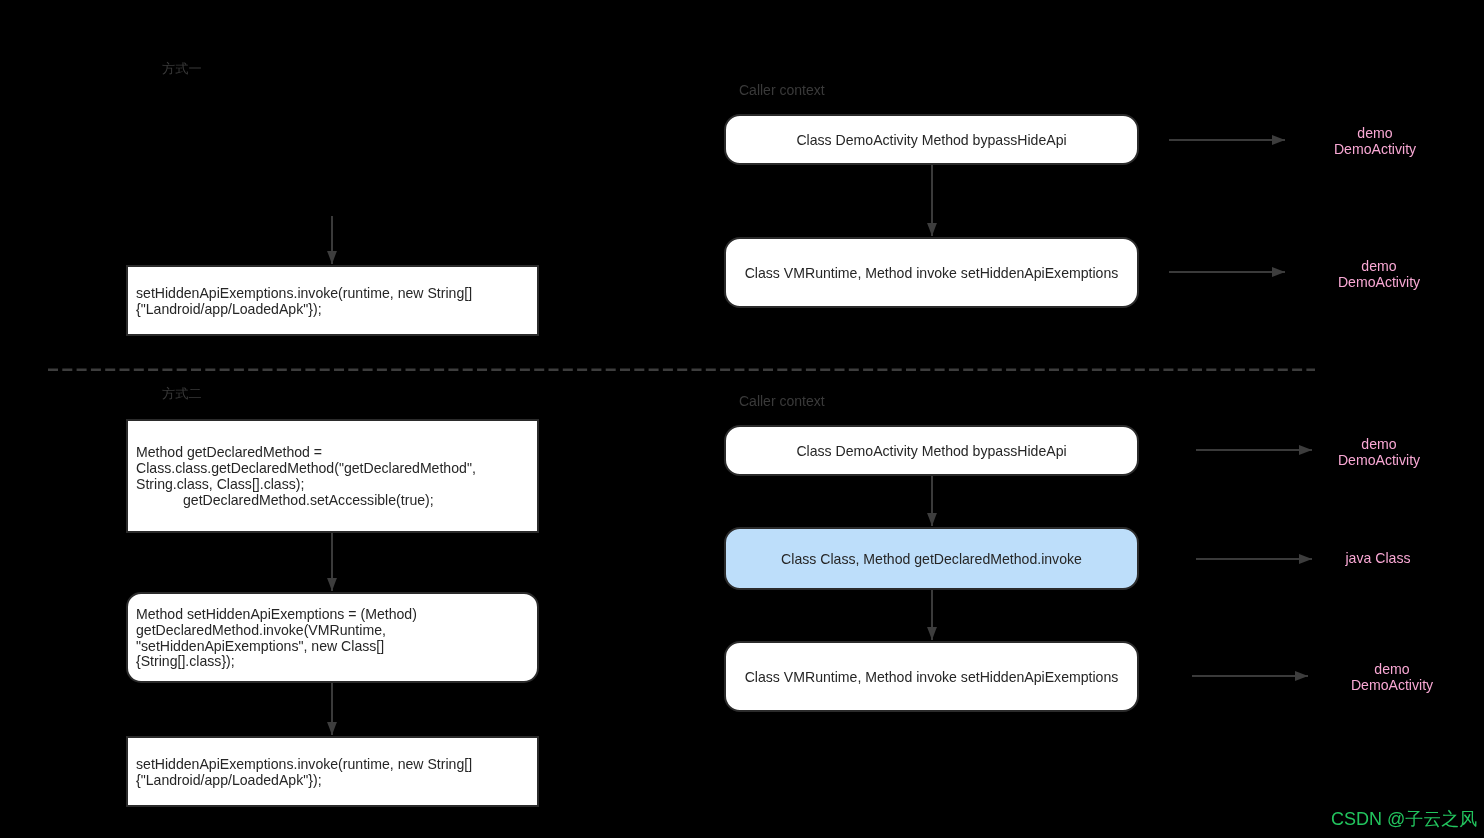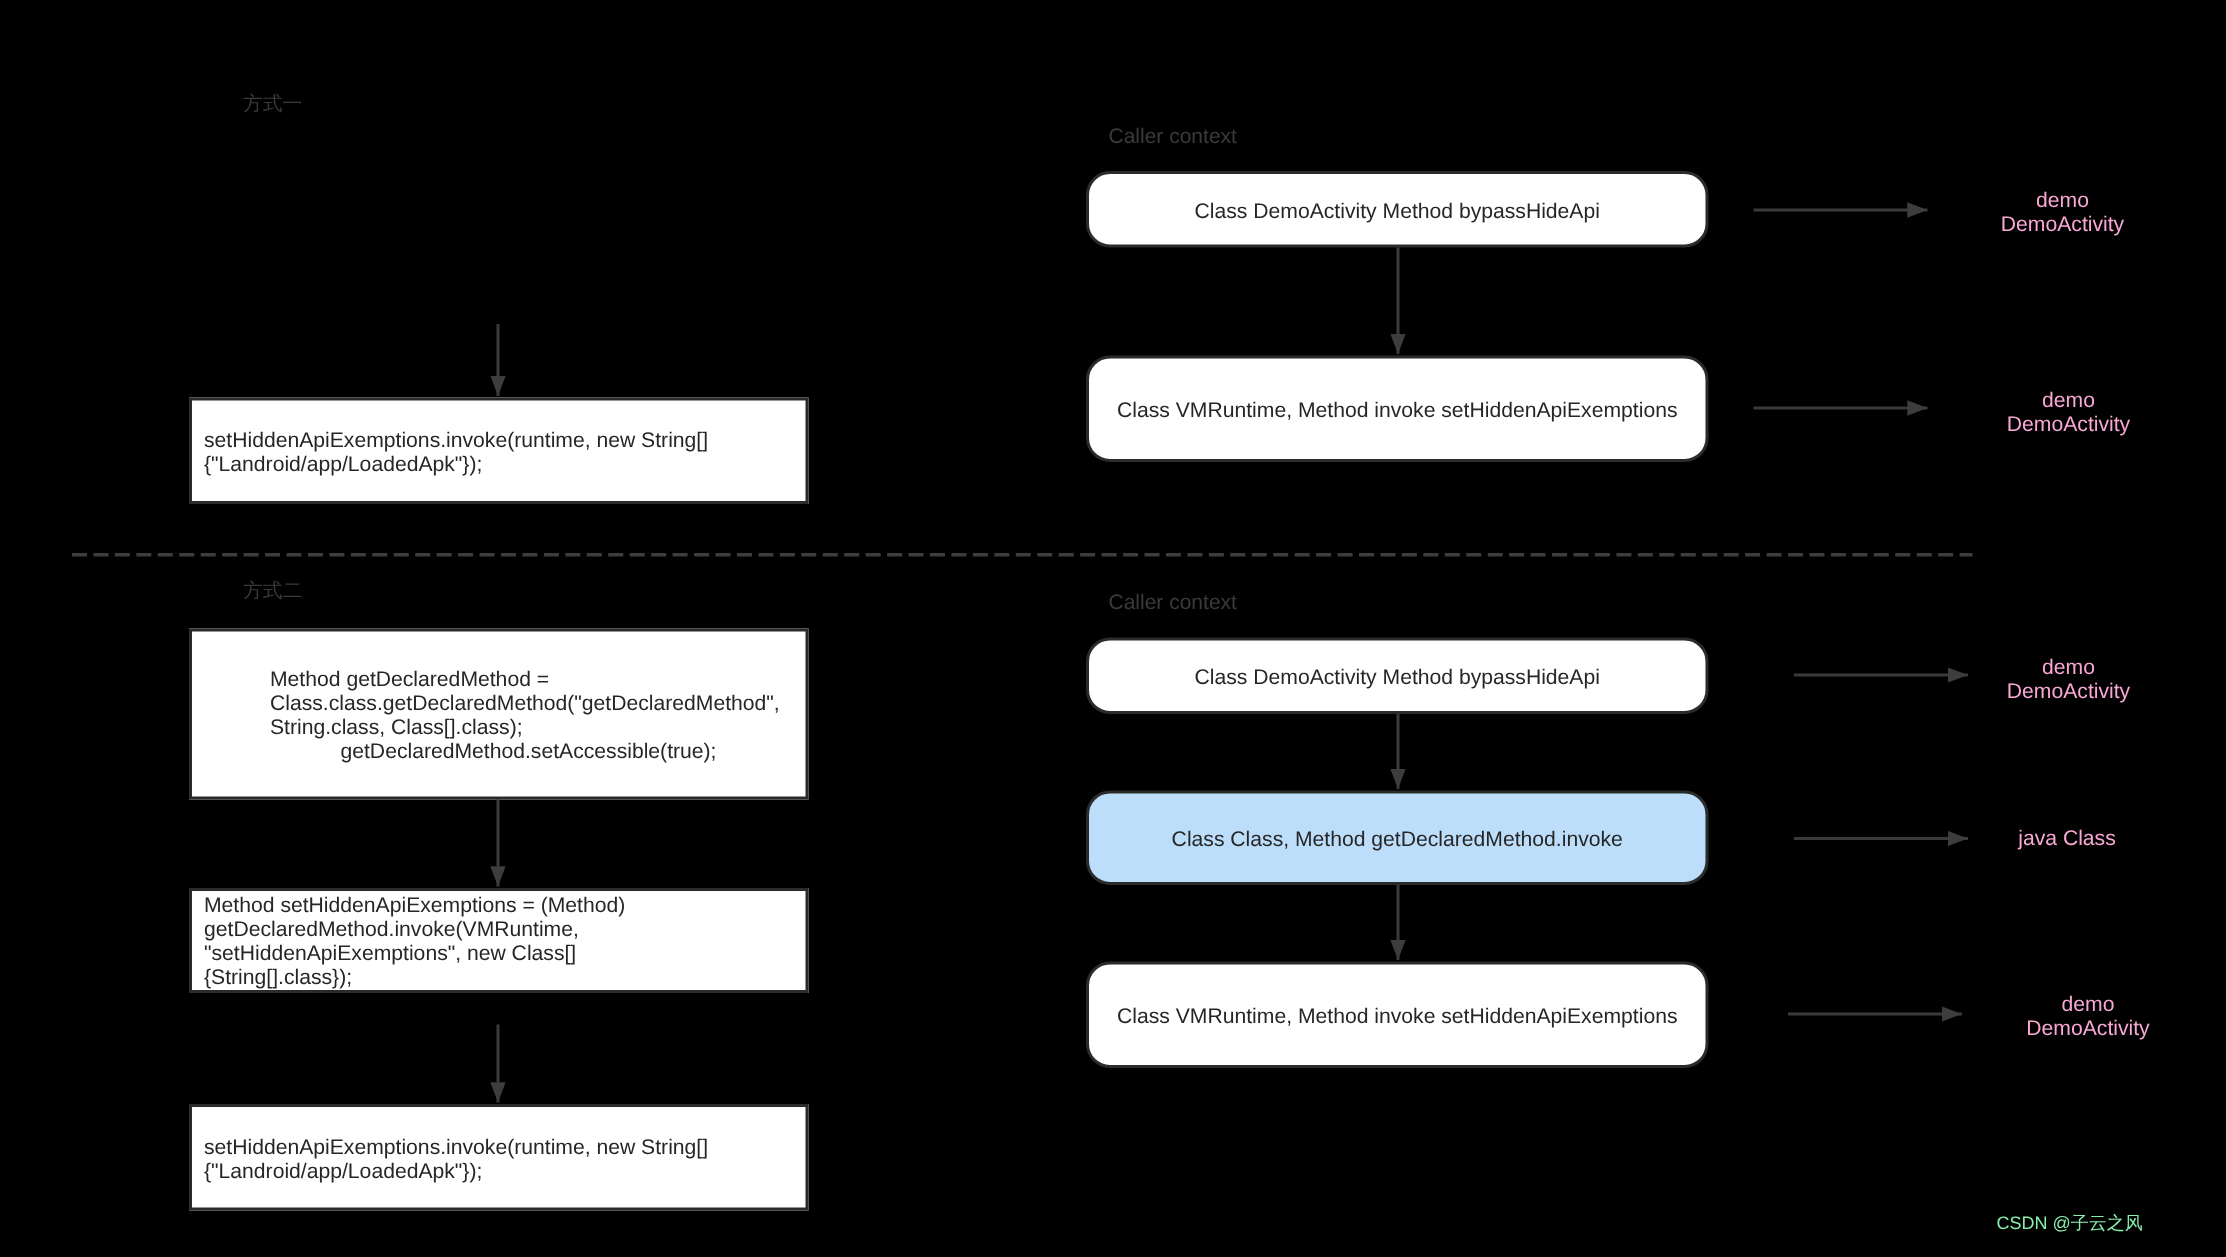--- a/index.html
+++ b/index.html
@@ -15,21 +15,21 @@
   .node.code .txt{padding-left:8px;position:relative;top:1px;}
   .node.center{justify-content:center;border-radius:16px;}
   .node.center .txt{text-align:center;position:relative;top:1.5px;}
   .node.blue{background:#bddefa;}
 
   .caption{position:absolute;color:#3a3a3a;font-size:14px;line-height:16px;white-space:pre;}
   .caption.cjk{font-size:13.2px;text-align:center;}
   .rlabel{position:absolute;color:#f9a8d4;font-size:14.1px;line-height:15.6px;
           text-align:center;white-space:pre;transform:translateX(-50%);}
   svg.ov{position:absolute;left:0;top:0;width:1484px;height:838px;overflow:visible;}
-  .wm{position:absolute;color:#86efac;font-size:12px;white-space:pre;}
+  .wm{position:absolute;color:#22c55e;font-size:18px;white-space:pre;}
 </style>
 </head>
 <body>
 
 <div class="stage">
 
   <div class="caption cjk" style="left:162px;top:61px;">方式一</div>
 
 
   <div class="node code" style="left:126px;top:265px;width:413px;height:71px;">
@@ -47,28 +47,28 @@
     <span class="txt">Class VMRuntime, Method invoke setHiddenApiExemptions</span>
   </div>
 
   <div class="rlabel" style="left:1375px;top:126px;">demo
 DemoActivity</div>
   <div class="rlabel" style="left:1379px;top:259px;">demo
 DemoActivity</div>
 
   <div class="caption cjk" style="left:162px;top:386px;">方式二</div>
 
-  <div class="node code" style="left:126px;top:419px;width:413px;height:114px;padding-left:44px;">
+  <div class="node code" style="left:126px;top:419px;width:413px;height:114px;">
     <span class="txt">Method getDeclaredMethod =
 Class.class.getDeclaredMethod("getDeclaredMethod",
 String.class, Class[].class);
             getDeclaredMethod.setAccessible(true);</span>
   </div>
 
-  <div class="node code" style="left:126px;top:592px;width:413px;height:70px;">
+  <div class="node code" style="left:126px;top:592px;width:413px;height:91px;border-radius:15px;">
     <span class="txt">Method setHiddenApiExemptions = (Method)
 getDeclaredMethod.invoke(VMRuntime,
 "setHiddenApiExemptions", new Class[]
 {String[].class});</span>
   </div>
 
   <div class="node code" style="left:126px;top:736px;width:413px;height:71px;">
     <span class="txt">setHiddenApiExemptions.invoke(runtime, new String[]
 {"Landroid/app/LoadedApk"});</span>
   </div>

